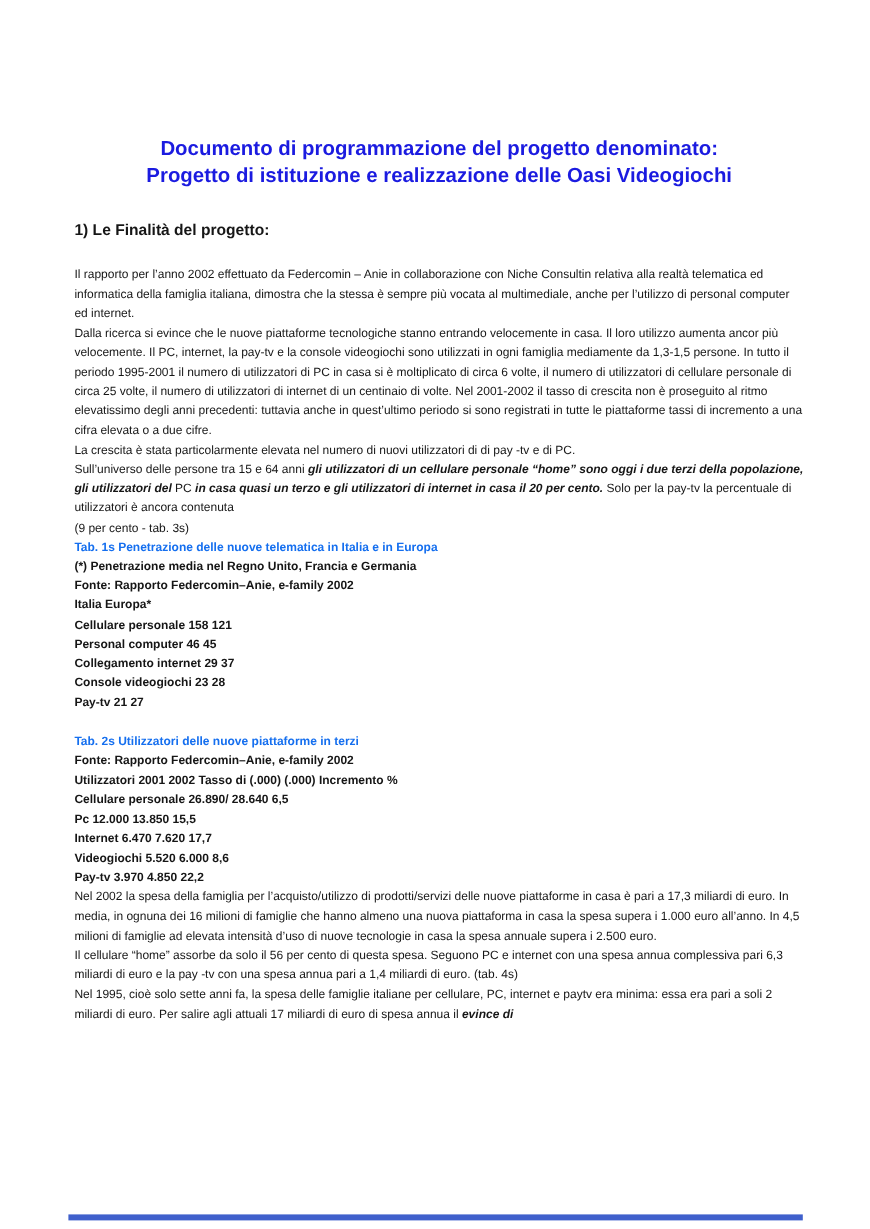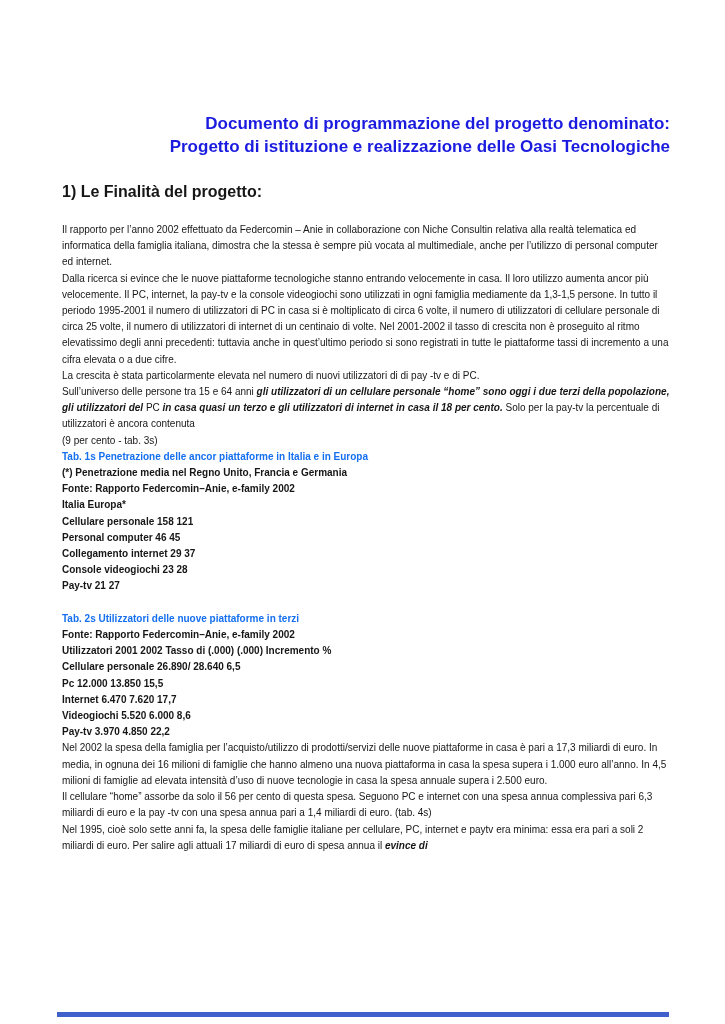--- a/index.html
+++ b/index.html
@@ -17,31 +17,31 @@
     overflow:hidden;
     font-family:"Liberation Sans", sans-serif;
     color:var(--text-color);
   }
   .content{
     position:absolute;
     left:62px;top:112px;
     width:608px;
   }
   .doc-title{
-    text-align:right;
+    text-align:center;
     color:var(--title-blue);
     font-weight:bold;
     font-size:17px;
     line-height:23px;
     letter-spacing:0;
   }
   .section-heading{
     margin-top:26px;
     font-weight:bold;
-    font-size:16px;
+    font-size:13px;
     line-height:16px;
     color:var(--text-color);
   }
   .doc-body{
     margin-top:22px;
     font-size:10px;
     line-height:16.2px;
   }
   .block{white-space:pre-wrap;}
   .block.body{font-weight:normal;color:var(--text-color);}
@@ -57,30 +57,30 @@
     background:var(--rule-blue);
   }
 </style>
 </head>
 <body>
 
 <div class="page">
   <div class="content">
     <div class="doc-title">
       <div>Documento di programmazione del progetto denominato:</div>
-      <div>Progetto di istituzione e realizzazione delle Oasi Tecnologiche</div>
+      <div>Progetto di istituzione e realizzazione delle Oasi Videogiochi</div>
     </div>
     <div class="section-heading">1) Le Finalità del progetto:</div>
     <div class="doc-body">
         <div class="block body"><span>Il rapporto per l’anno 2002 effettuato da Federcomin – Anie in collaborazione con Niche Consultin relativa alla realtà telematica ed informatica della famiglia italiana, dimostra che la stessa è sempre più vocata al multimediale, anche per l’utilizzo di personal computer ed internet.
 Dalla ricerca si evince che le nuove piattaforme tecnologiche stanno entrando velocemente in casa. Il loro utilizzo aumenta ancor più velocemente. Il PC, internet, la pay-tv e la console videogiochi sono utilizzati in ogni famiglia mediamente da 1,3-1,5 persone. In tutto il periodo 1995-2001 il numero di utilizzatori di PC in casa si è moltiplicato di circa 6 volte, il numero di utilizzatori di cellulare personale di circa 25 volte, il numero di utilizzatori di internet di un centinaio di volte. Nel 2001-2002 il tasso di crescita non è proseguito al ritmo elevatissimo degli anni precedenti: tuttavia anche in quest’ultimo periodo si sono registrati in tutte le piattaforme tassi di incremento a una cifra elevata o a due cifre.
 La crescita è stata particolarmente elevata nel numero di nuovi utilizzatori di di pay -tv e di PC.
-Sull’universo delle persone tra 15 e 64 anni </span><span class="em">gli utilizzatori di un cellulare personale “home” sono oggi i due terzi della popolazione, gli utilizzatori del </span><span>PC</span><span class="em"> in casa quasi un terzo e gli utilizzatori di internet in casa il 18 per cento.</span><span> Solo per la pay-tv la percentuale di utilizzatori è ancora contenuta
+Sull’universo delle persone tra 15 e 64 anni </span><span class="em">gli utilizzatori di un cellulare personale “home” sono oggi i due terzi della popolazione, gli utilizzatori del </span><span>PC</span><span class="em"> in casa quasi un terzo e gli utilizzatori di internet in casa il 20 per cento.</span><span> Solo per la pay-tv la percentuale di utilizzatori è ancora contenuta
 (9 per cento - tab. 3s)</span></div>
-        <div class="block blue-bold"><div class="line">Tab. 1s Penetrazione delle ancor piattaforme in Italia e in Europa</div></div>
+        <div class="block blue-bold"><div class="line">Tab. 1s Penetrazione delle nuove telematica in Italia e in Europa</div></div>
         <div class="block bold"><div class="line">(*) Penetrazione media nel Regno Unito, Francia e Germania</div><div class="line">Fonte: Rapporto Federcomin–Anie, e-family 2002</div><div class="line">Italia Europa*</div><div class="line">Cellulare personale 158 121</div><div class="line">Personal computer 46 45</div><div class="line">Collegamento internet 29 37</div><div class="line">Console videogiochi 23 28</div><div class="line">Pay-tv 21 27</div></div>
         <div class="block spacer"></div>
         <div class="block blue-bold"><div class="line">Tab. 2s Utilizzatori delle nuove piattaforme in terzi</div></div>
         <div class="block bold"><div class="line">Fonte: Rapporto Federcomin–Anie, e-family 2002</div><div class="line">Utilizzatori 2001 2002 Tasso di (.000) (.000) Incremento %</div><div class="line">Cellulare personale 26.890/ 28.640 6,5</div><div class="line">Pc 12.000 13.850 15,5</div><div class="line">Internet 6.470 7.620 17,7</div><div class="line">Videogiochi 5.520 6.000 8,6</div><div class="line">Pay-tv 3.970 4.850 22,2</div></div>
         <div class="block body"><span>Nel 2002 la spesa della famiglia per l’acquisto/utilizzo di prodotti/servizi delle nuove piattaforme in casa è pari a 17,3 miliardi di euro. In media, in ognuna dei 16 milioni di famiglie che hanno almeno una nuova piattaforma in casa la spesa supera i 1.000 euro all’anno. In 4,5 milioni di famiglie ad elevata intensità d’uso di nuove tecnologie in casa la spesa annuale supera i 2.500 euro.
 Il cellulare “home” assorbe da solo il 56 per cento di questa spesa. Seguono PC e internet con una spesa annua complessiva pari 6,3 miliardi di euro e la pay -tv con una spesa annua pari a 1,4 miliardi di euro. (tab. 4s)
 Nel 1995, cioè solo sette anni fa, la spesa delle famiglie italiane per cellulare, PC, internet e paytv era minima: essa era pari a soli 2 miliardi di euro. Per salire agli attuali 17 miliardi di euro di spesa annua il </span><span class="em">evince di</span></div>
       </div>
   </div>
   <div class="footer-rule"></div>

